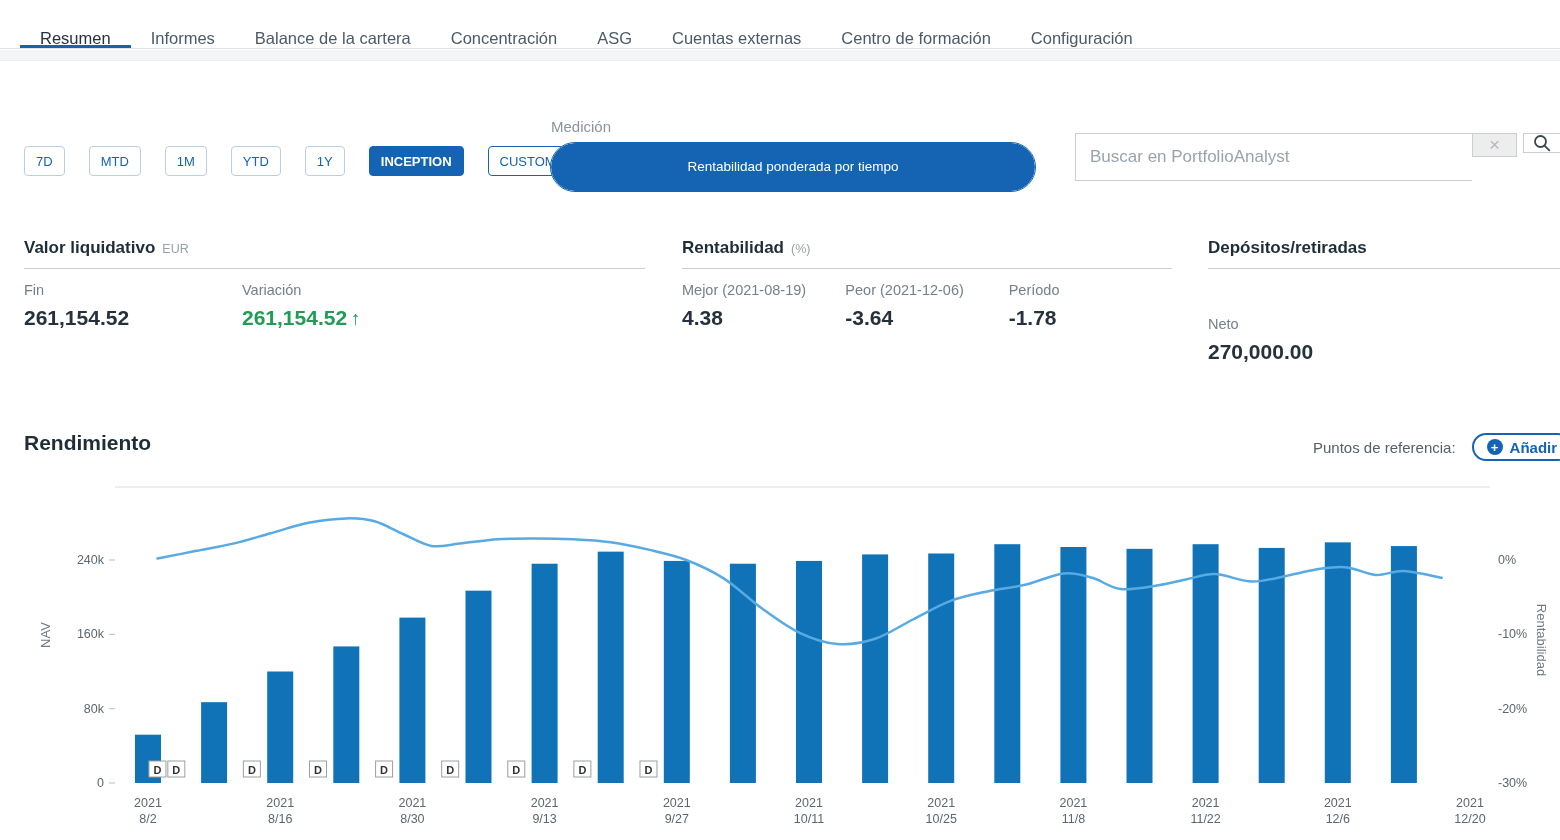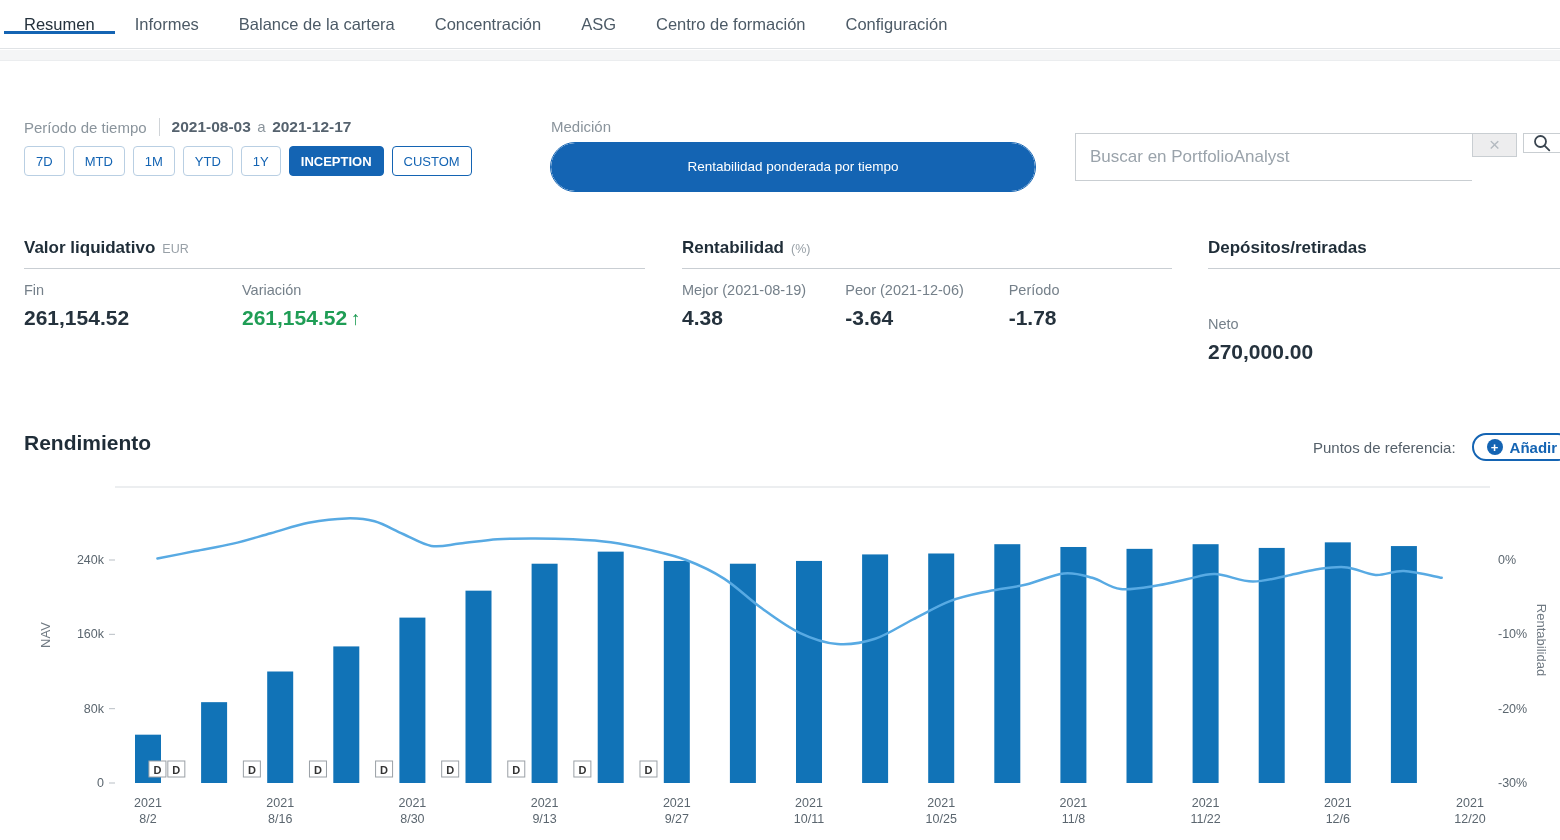--- a/index.html
+++ b/index.html
@@ -2,34 +2,34 @@
 <html><head>
 <meta charset="utf-8">
 <style>
   * { box-sizing: border-box; margin: 0; padding: 0; }
   html,body { width:1560px; height:840px; overflow:hidden; background:#fff;
     font-family:"Liberation Sans", sans-serif; }
   #app { position:relative; width:1560px; height:840px; background:#fff; }
 
   
   #top-nav { position:absolute; top:0; left:0; right:0; height:49px; display:flex;
-    align-items:center; padding-left:4px; background:#fff; border-bottom:1px solid #e0e3e6; }
+    align-items:flex-end; padding-left:20px; background:#fff; border-bottom:1px solid #e0e3e6; }
   .tab { display:flex; align-items:center; padding:0 20px; font-size:16.5px; color:#4c5a66;
     cursor:pointer; white-space:nowrap; }
   .tab.active { color:#25323d; box-shadow: inset 0 -3px 0 #1464b3; }
   #nav-strip { position:absolute; top:50px; left:0; right:0; height:11px; background:#f4f5f6;
     border-bottom:1px solid #ebedef; }
 
   
   #period-label-row { position:absolute; top:118px; left:24px; display:flex; align-items:center; gap:12px; }
   .muted-label { font-size:15px; color:#8a949c; }
   .vdivider { width:1px; height:18px; background:#d0d4d8; }
   .range-date { font-size:15.5px; font-weight:bold; color:#55626e; }
   .range-sep { font-size:15px; color:#8a949c; margin:0 2px; }
-  #period-buttons { position:absolute; top:146px; left:24px; display:flex; gap:8px; }
+  #period-buttons { position:absolute; top:146px; left:24px; display:flex; gap:24px; }
   .pbtn { height:30px; padding:0 11px; display:flex; align-items:center; background:#fff;
     border:1px solid #b9cfe3; border-radius:4px; color:#1464b3; font-size:13px; font-weight:500;
     cursor:pointer; white-space:nowrap; }
   .pbtn.custom { border-color:#1464b3; }
   .pbtn.active { background:#1464b3; border-color:#1464b3; color:#fff; font-weight:bold; }
 
   #measure-label { position:absolute; top:118px; left:551px; }
   #measure-toggle { position:absolute; top:142px; left:550px; width:486px; height:50px;
     display:flex; border:1px solid #1464b3; border-radius:25px; background:#fff; overflow:hidden; }
   .tsegment { flex:1; display:flex; align-items:center; justify-content:center; text-align:left;
@@ -84,34 +84,26 @@
 <body>
 
 <div id="app">
 
   <nav id="top-nav">
       <div class="tab active">Resumen</div>
       <div class="tab">Informes</div>
       <div class="tab">Balance de la cartera</div>
       <div class="tab">Concentración</div>
       <div class="tab">ASG</div>
+      <div class="tab">Cuentas externas</div>
       <div class="tab">Centro de formación</div>
       <div class="tab">Configuración</div>
     </nav>
   <div id="nav-strip"></div>
 
-  <div id="period-label-row">
-    <span class="muted-label">Período de tiempo</span>
-    <span class="vdivider"></span>
-    <span>
-      <span class="range-date">2021-08-03</span>
-      <span class="range-sep">a</span>
-      <span class="range-date">2021-12-17</span>
-    </span>
-  </div>
   <div id="period-buttons">
       <div class="pbtn">7D</div>
       <div class="pbtn">MTD</div>
       <div class="pbtn">1M</div>
       <div class="pbtn">YTD</div>
       <div class="pbtn">1Y</div>
       <div class="pbtn active">INCEPTION</div>
       <div class="pbtn custom">CUSTOM</div>
     </div>
 

